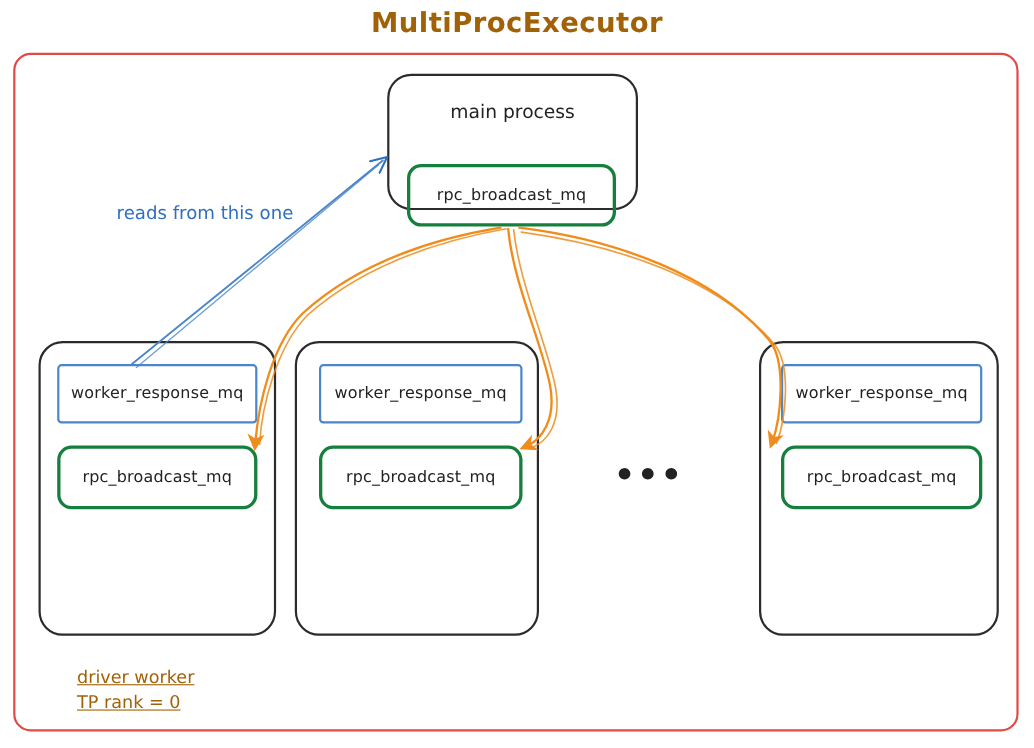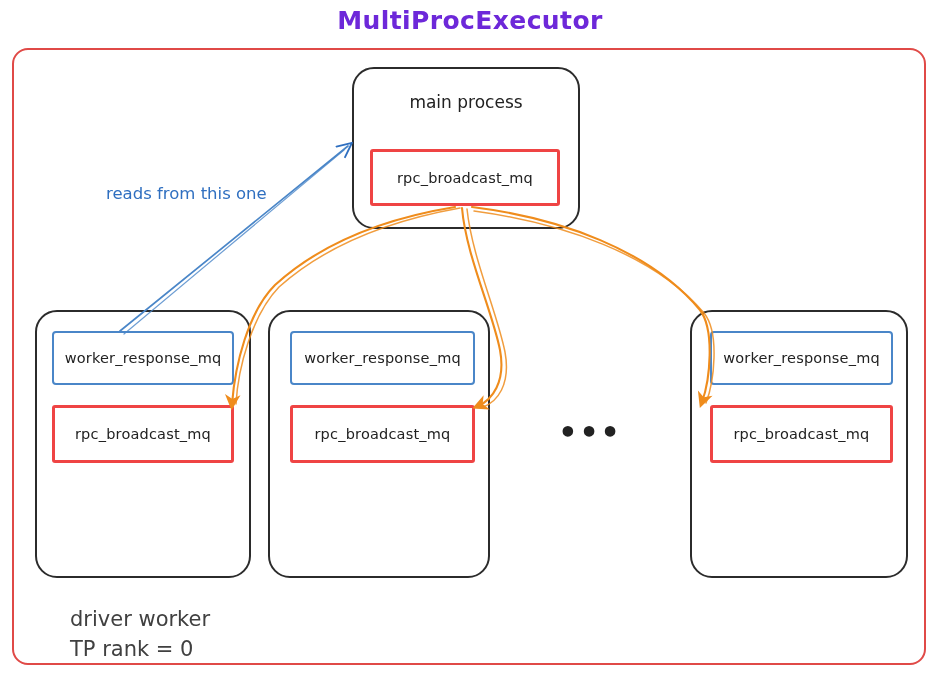--- a/index.html
+++ b/index.html
@@ -16,21 +16,21 @@
     font-family: "DejaVu Sans", sans-serif;
   }
 
   
   #title {
     position: absolute;
     left: 0;
     top: 6px;
     width: 940px;
     text-align: center;
-    color: #6d28d9;
+    color: #a16207;
     font-size: 25px;
     font-weight: bold;
     letter-spacing: 0.4px;
     font-family: "DejaVu Sans", sans-serif;
   }
 
   
   #outer-frame {
     position: absolute;
     left: 12px;
@@ -46,22 +46,22 @@
   .box {
     position: absolute;
     box-sizing: border-box;
     background: transparent;
   }
   .box-outline-dark {
     border: 2px solid #2b2b2b;
     border-radius: 22px;
   }
   .box-outline-orange {
-    border: 3px solid #ef4444;
-    border-radius: 3px;
+    border: 3px solid #15803d;
+    border-radius: 13px;
   }
   .box-outline-blue {
     border: 2px solid #4a86c8;
     border-radius: 4px;
   }
 
   .box-label {
     position: absolute;
     left: 0;
     width: 100%;
@@ -77,21 +77,21 @@
     top: 50%;
     transform: translateY(-50%);
     width: 100%;
     text-align: center;
     color: #222222;
     font-size: 14.5px;
     letter-spacing: 0.2px;
   }
 
   
-  #main-process-box { left: 352px; top: 67px; width: 228px; height: 162px; }
+  #main-process-box { left: 352px; top: 67px; width: 228px; height: 124px; }
   #main-process-title { top: 22px; font-size: 17px; }
   #main-rpc-box { left: 370px; top: 149px; width: 190px; height: 57px; }
 
   
   #worker-0-box { left: 35px; top: 310px; width: 216px; height: 268px; }
   #worker-1-box { left: 268px; top: 310px; width: 222px; height: 268px; }
   #worker-7-box { left: 690px; top: 310px; width: 218px; height: 268px; }
 
   #worker-0-resp { left: 52px; top: 331px; width: 182px; height: 54px; }
   #worker-0-rpc  { left: 52px; top: 405px; width: 182px; height: 58px; }
@@ -122,24 +122,25 @@
     left: 106px;
     top: 184px;
     color: #2f6fc0;
     font-size: 16.5px;
     white-space: nowrap;
   }
   #driver-note {
     position: absolute;
     left: 70px;
     top: 604px;
-    color: #404040;
-    font-size: 21px;
+    color: #a16207;
+    font-size: 16px;
     line-height: 1.45;
     white-space: pre-line;
+    text-decoration: underline;
   }
 
   
   #arrows {
     position: absolute;
     left: 0;
     top: 0;
     width: 940px;
     height: 680px;
     pointer-events: none;

